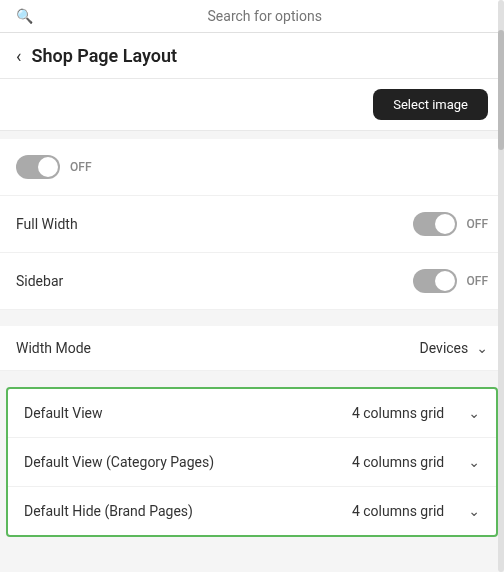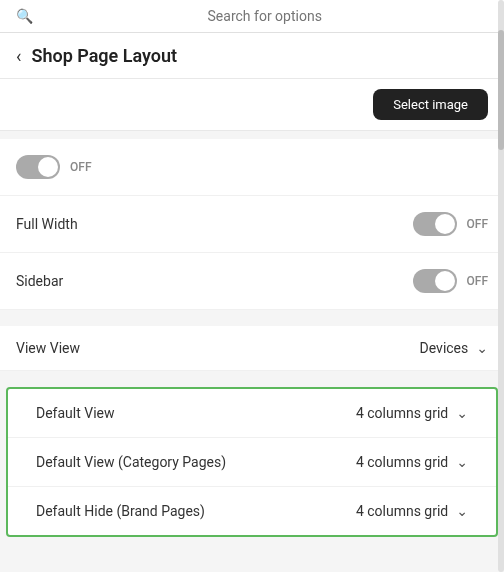--- a/index.html
+++ b/index.html
@@ -180,37 +180,37 @@
       border-radius: 4px;
       margin-left: 6px;
       margin-right: 6px;
       overflow: hidden;
     }
 
     .highlighted-row {
       display: flex;
       align-items: center;
       justify-content: space-between;
-      padding: 16px 28px;
+      padding: 16px 16px;
       border-bottom: 1px solid #f0f0f0;
     }
 
     .highlighted-row:last-child {
       border-bottom: none;
     }
 
     .highlighted-label {
       font-size: 14px;
       color: #333;
     }
 
     .highlighted-dropdown {
       display: flex;
       align-items: center;
-      gap: 8px;
+      gap: 24px;
       cursor: pointer;
     }
 
     .highlighted-value {
       font-size: 14px;
       color: #333;
     }
 
     
     .scrollbar {
@@ -280,21 +280,21 @@
         <span class="toggle-label">OFF</span>
       </div>
     </div>
 
   </div>
 
   <div class="spacer-row"></div>
 
   <div class="settings-section">
     <div class="dropdown-row">
-      <span class="dropdown-label">View View</span>
+      <span class="dropdown-label">Width Mode</span>
       <div class="dropdown-select">
         <span class="dropdown-value">Devices</span>
         <span class="chevron-icon">⌄</span>
       </div>
     </div>
   </div>
 
   <div class="spacer-row"></div>
 
   <div class="highlighted-section">

